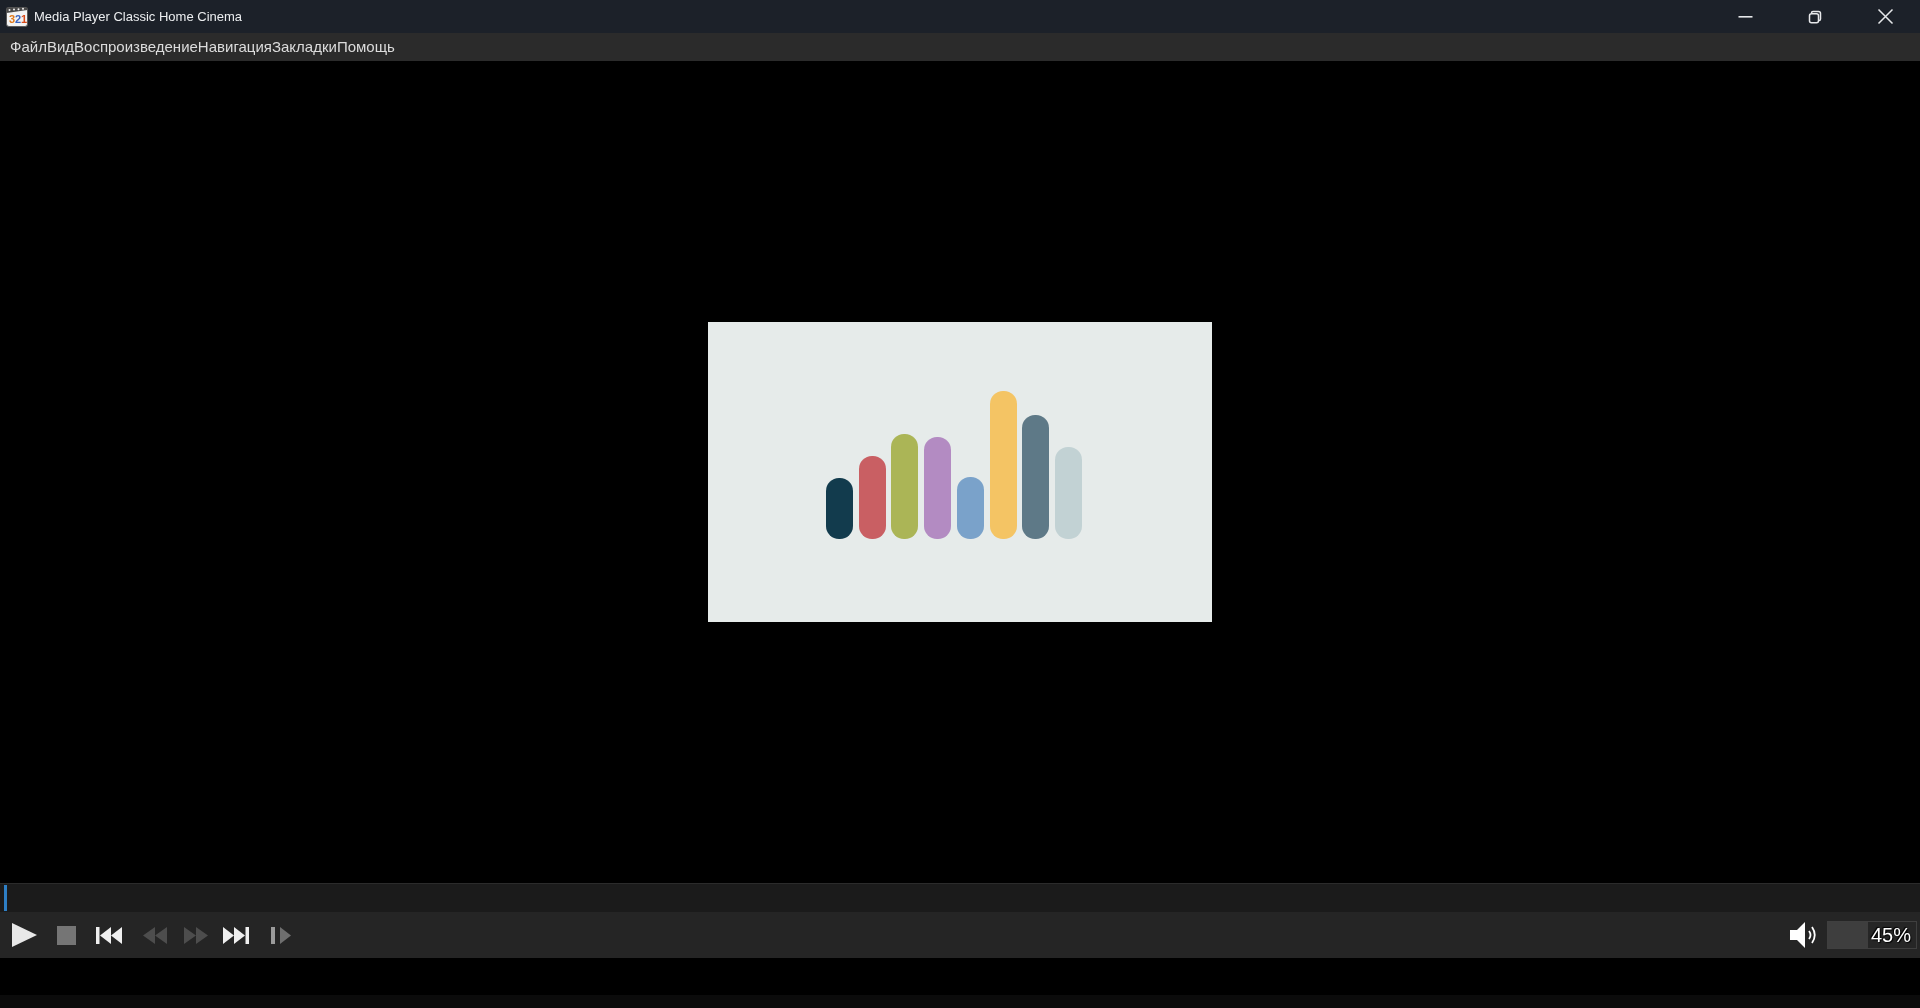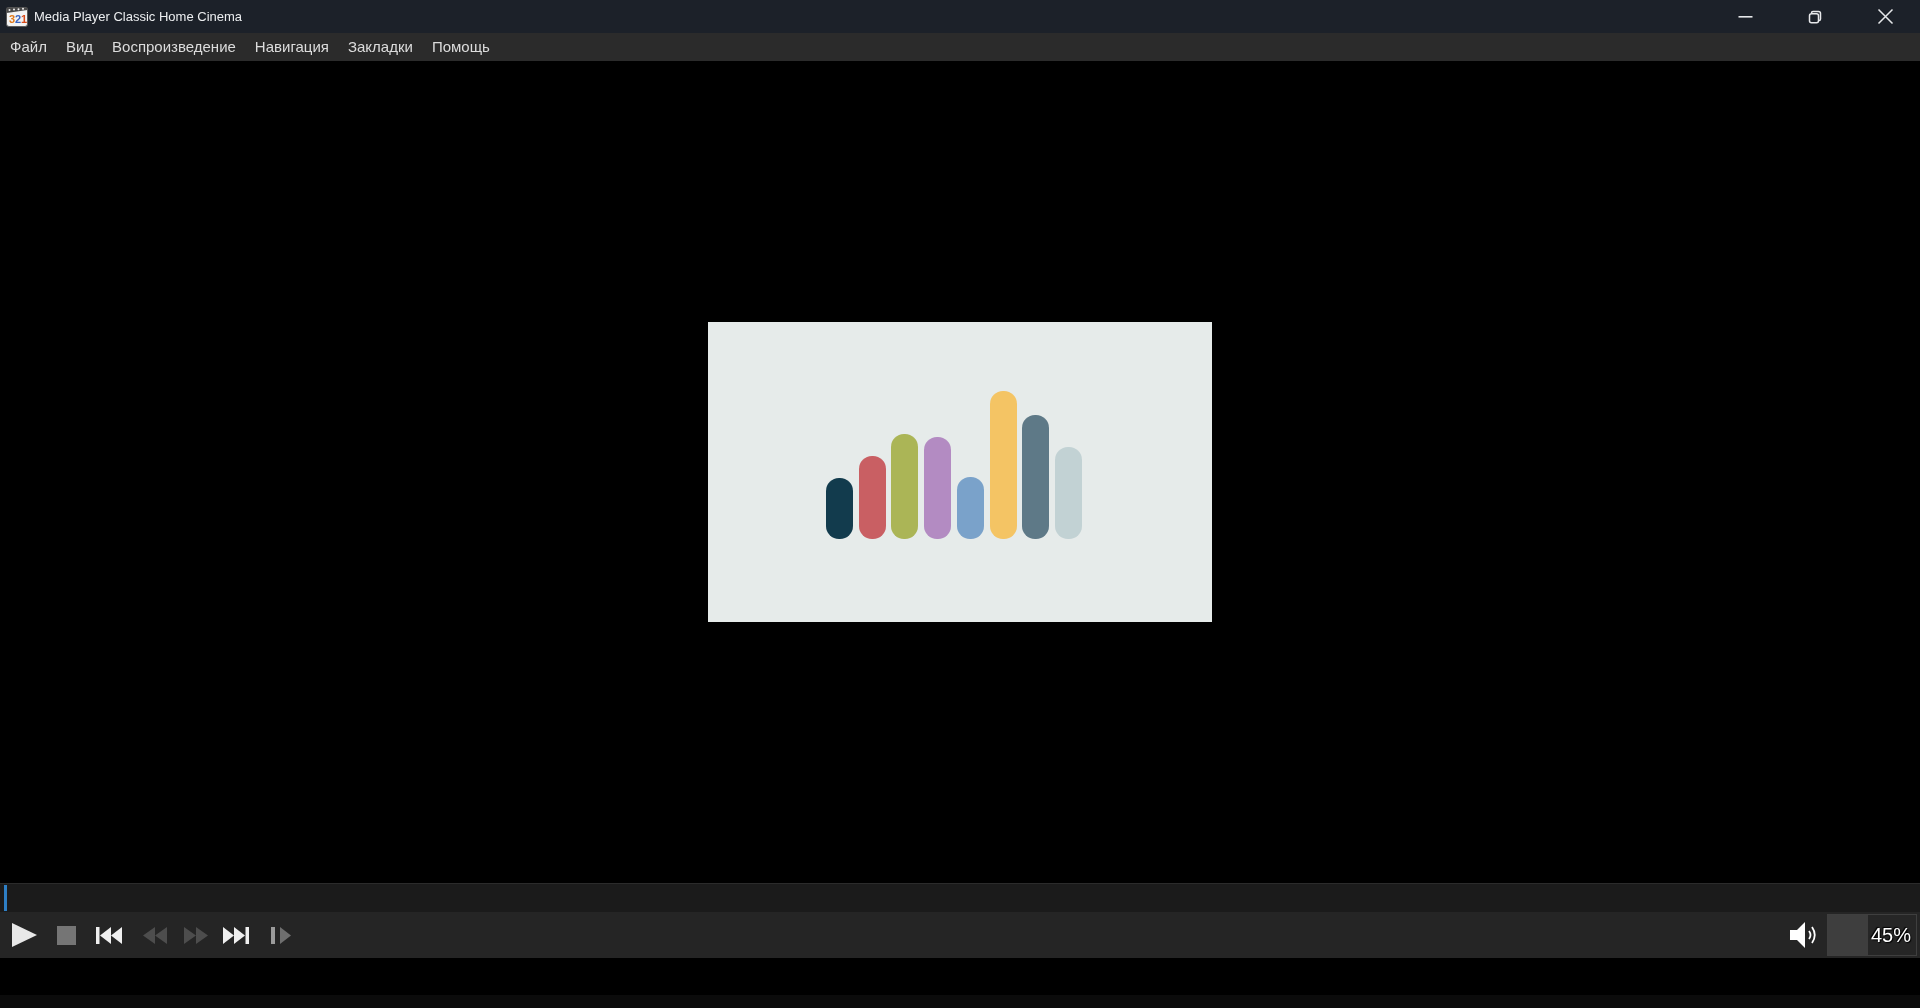--- a/index.html
+++ b/index.html
@@ -14,21 +14,21 @@
     display: flex; align-items: center; position: relative;
   }
   .app-icon { width: 22px; height: 20px; margin-left: 6px; margin-right: 6px; flex: 0 0 auto; }
   .title-text { color: #eceef0; font-size: 13px; white-space: nowrap; }
   .win-controls { position: absolute; right: 0; top: 0; height: 33px; display: flex; }
   .win-btn { width: 70px; height: 33px; display: flex; align-items: center; justify-content: center; }
 
   
   .menubar {
     height: 28px; flex: 0 0 28px; background: #2b2b2b;
-    display: flex; align-items: center; gap: 19px; padding-left: 10px;
+    display: flex; align-items: center; padding-left: 10px;
   }
   .menu-item { color: #dcdcdc; font-size: 15px; line-height: 28px; white-space: nowrap; }
 
   
   .video-area {
     flex: 1 1 auto; background: #000; position: relative;
     display: flex; align-items: center; justify-content: center;
   }
   .placeholder-image { width: 504px; height: 300px; position: relative; }
   .ph-bar { position: absolute; bottom: 83px; width: 27px; border-radius: 13px; }
@@ -42,21 +42,21 @@
 
   
   .controlbar {
     height: 46px; flex: 0 0 46px; background: #252525;
     display: flex; align-items: center; position: relative;
   }
   .tbtn { display: flex; align-items: center; justify-content: center; }
   .tbtn svg { display: block; }
   .volume-group { margin-left: auto; margin-right: 3px; display: flex; align-items: center; }
   .volume-slider {
-    width: 90px; height: 42px; margin-left: 6px; background: #262626;
+    width: 90px; height: 28px; margin-left: 6px; background: #262626;
     border: 1px solid #3f3f3f; position: relative; overflow: hidden;
   }
   .volume-fill { position: absolute; left: 0; top: 0; bottom: 0; background: #3e3e3e; }
   .volume-text {
     position: absolute; right: 5px; top: 0; bottom: 0; display: flex; align-items: center;
     color: #ffffff; font-size: 20px; text-shadow: 1px 1px 1px #000, -1px -1px 1px #000;
   }
 
   
   .statusbar { height: 50px; flex: 0 0 50px; background: #000; position: relative; }

